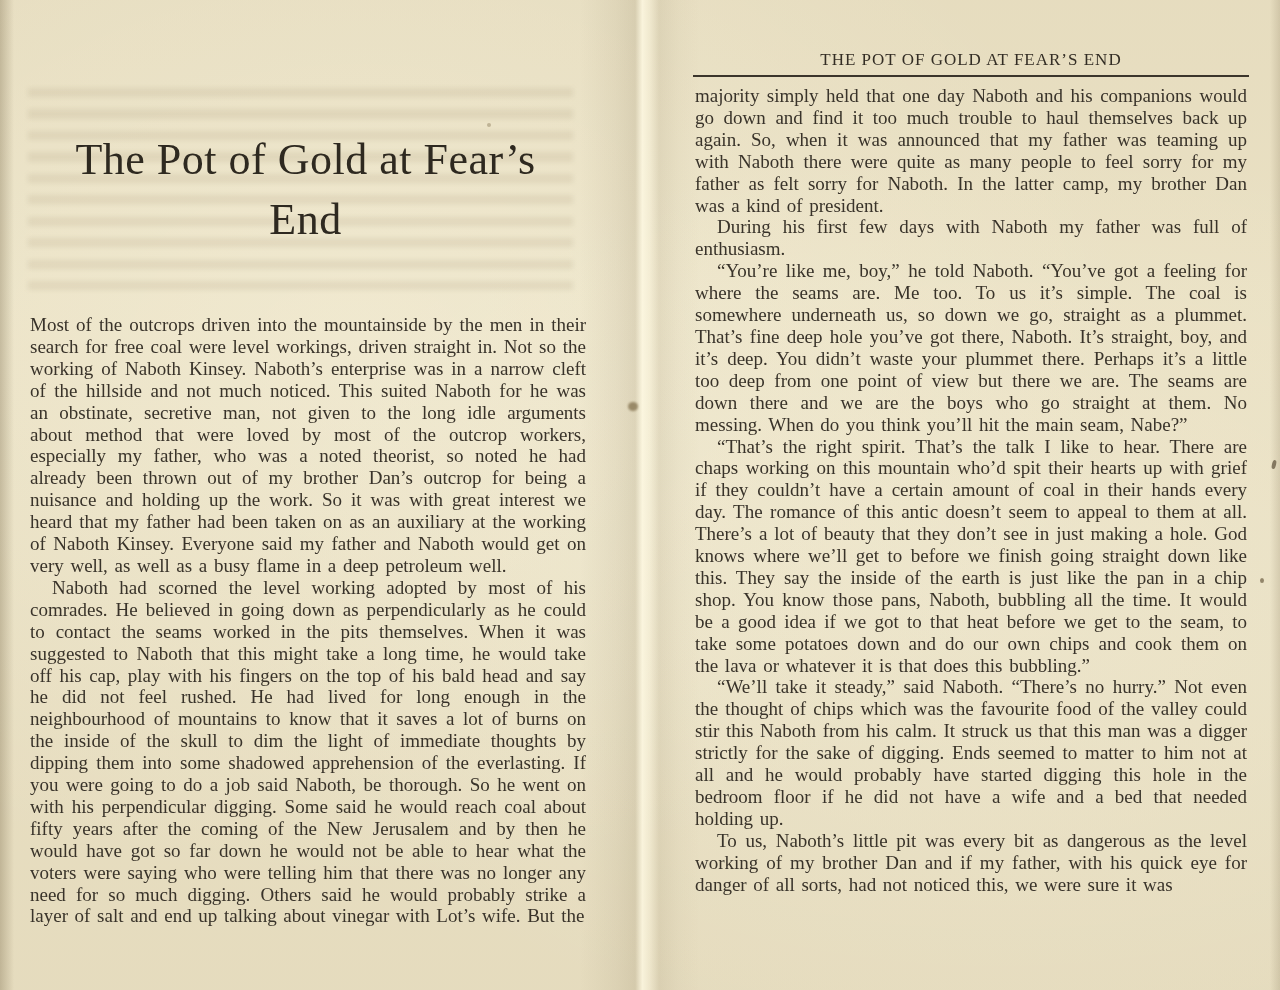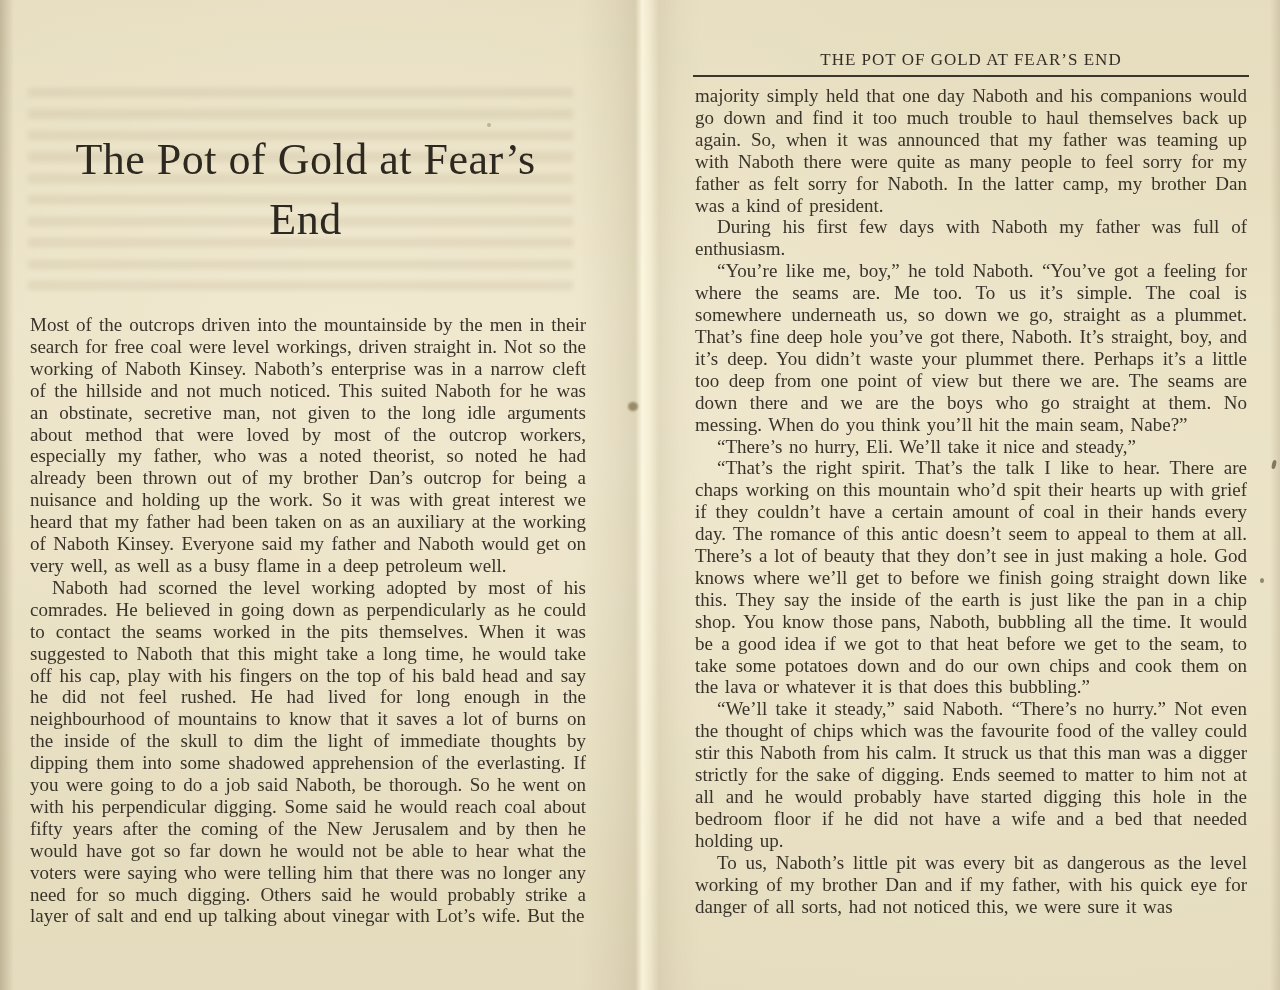--- a/index.html
+++ b/index.html
@@ -114,21 +114,20 @@
     </div>
   </div>
 
   <div class="page" id="right-page">
     <div class="running-header">THE POT OF GOLD AT FEAR’S END</div>
     <div class="header-rule"></div>
     <div class="body-text" id="right-body">
       <p>majority simply held that one day Naboth and his companions would go down and find it too much trouble to haul themselves back up again. So, when it was announced that my father was teaming up with Naboth there were quite as many people to feel sorry for my father as felt sorry for Naboth. In the latter camp, my brother Dan was a kind of president.</p>
       <p class="indent">During his first few days with Naboth my father was full of enthusiasm.</p>
       <p class="indent">“You’re like me, boy,” he told Naboth. “You’ve got a feeling for where the seams are. Me too. To us it’s simple. The coal is somewhere underneath us, so down we go, straight as a plummet. That’s fine deep hole you’ve got there, Naboth. It’s straight, boy, and it’s deep. You didn’t waste your plummet there. Perhaps it’s a little too deep from one point of view but there we are. The seams are down there and we are the boys who go straight at them. No messing. When do you think you’ll hit the main seam, Nabe?”</p>
-      <p class="indent">“There’s no hurry, Eli. We’ll take it nice and steady,”</p>
       <p class="indent">“That’s the right spirit. That’s the talk I like to hear. There are chaps working on this mountain who’d spit their hearts up with grief if they couldn’t have a certain amount of coal in their hands every day. The romance of this antic doesn’t seem to appeal to them at all. There’s a lot of beauty that they don’t see in just making a hole. God knows where we’ll get to before we finish going straight down like this. They say the inside of the earth is just like the pan in a chip shop. You know those pans, Naboth, bubbling all the time. It would be a good idea if we got to that heat before we get to the seam, to take some potatoes down and do our own chips and cook them on the lava or whatever it is that does this bubbling.”</p>
       <p class="indent">“We’ll take it steady,” said Naboth. “There’s no hurry.” Not even the thought of chips which was the favourite food of the valley could stir this Naboth from his calm. It struck us that this man was a digger strictly for the sake of digging. Ends seemed to matter to him not at all and he would probably have started digging this hole in the bedroom floor if he did not have a wife and a bed that needed holding up.</p>
       <p class="indent">To us, Naboth’s little pit was every bit as dangerous as the level working of my brother Dan and if my father, with his quick eye for danger of all sorts, had not noticed this, we were sure it was</p>
     </div>
   </div>
 
   <div class="gutter-shadow"></div>
   <div class="edge-left"></div>
   <div class="edge-right"></div>
   <div class="speck" id="speck-gutter"></div>

